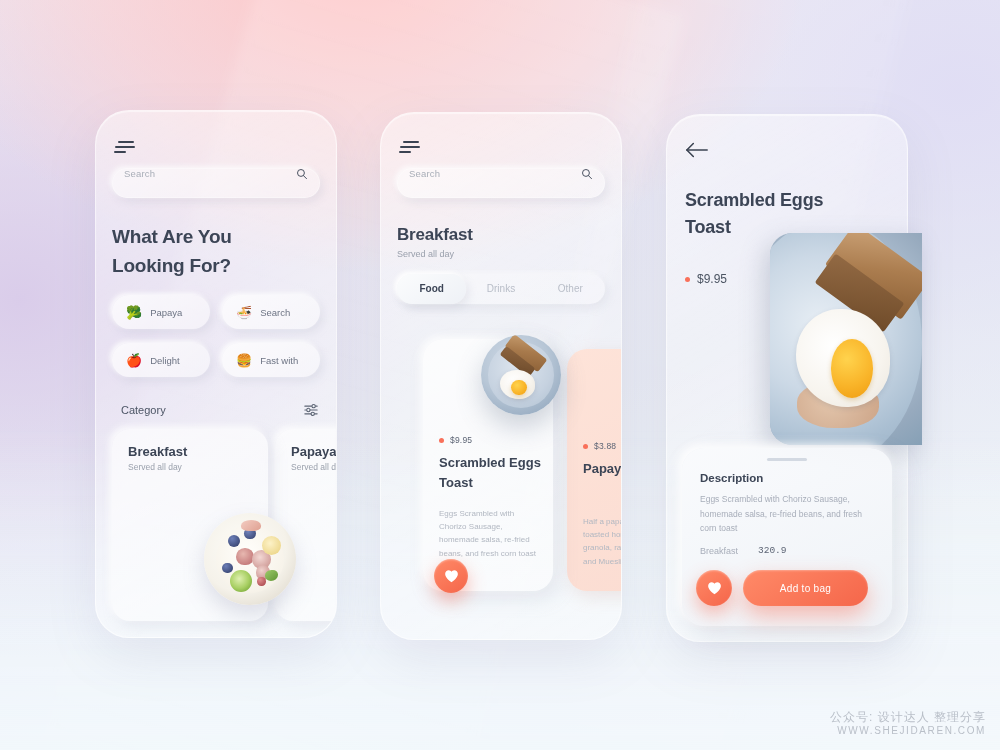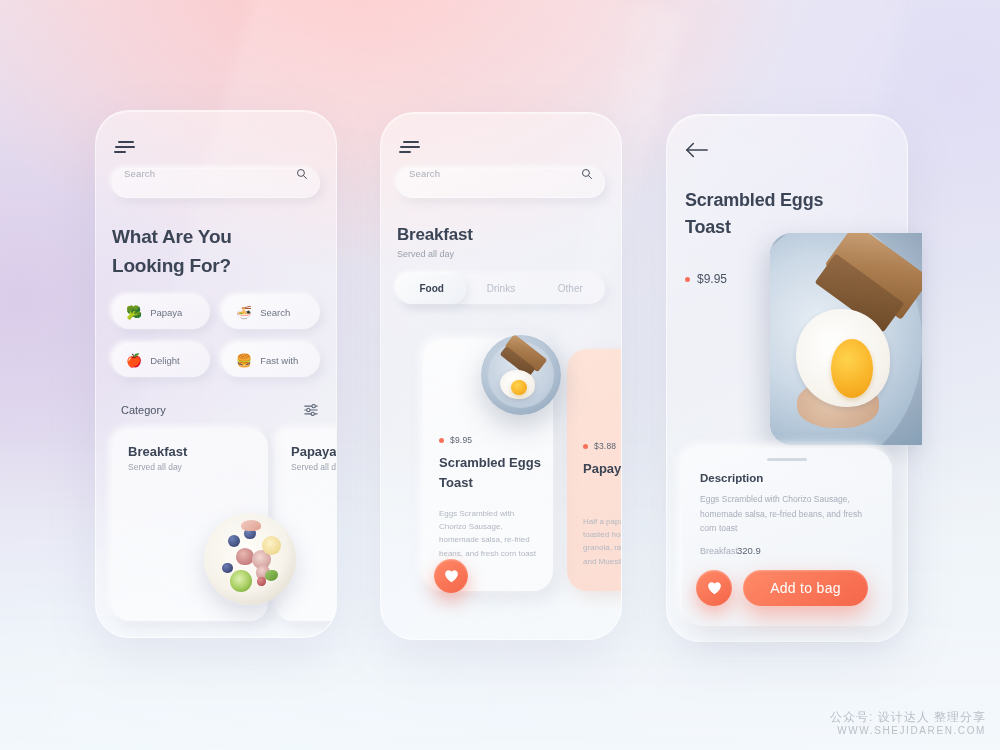--- a/index.html
+++ b/index.html
@@ -154,21 +154,21 @@
     position:absolute; border-radius:50%;
     background:linear-gradient(145deg,#ff8a68,#f5664a);
     box-shadow:0 8px 18px rgba(249,110,86,0.45), inset 0 1px 2px rgba(255,255,255,0.35);
     display:flex; align-items:center; justify-content:center;
   }
   .bag-btn {
     position:absolute; border-radius:20px;
     background:linear-gradient(145deg,#ff8a68,#f5664a);
     box-shadow:0 10px 22px rgba(249,110,86,0.45), inset 0 1px 2px rgba(255,255,255,0.30);
     display:flex; align-items:center; justify-content:center;
-    font-size:14px; color:#fff; letter-spacing:0.3px;
+    font-size:10px; color:#fff; letter-spacing:0.3px;
   }
 
   
   .hero {
     position:absolute; overflow:hidden;
     border-top-left-radius:22px; border-bottom-left-radius:22px;
     background:radial-gradient(circle at 42% 42%, #ccd8e5 0%, #b2c3d4 45%, #97aabe 78%, #86a0b6 100%);
     box-shadow:-6px 8px 24px rgba(100,115,140,0.28);
   }
   .detail-sheet {
@@ -353,21 +353,21 @@
   <div class="yolk" style="left:40%; top:50%; width:28%; height:28%;"></div>
   <div style="position:absolute; left:18%; top:70%; width:54%; height:22%; border-radius:45%;
               background:radial-gradient(circle at 40% 40%, #e6c4a6, #cfa07e); opacity:0.9;"></div>
 </div>
 
 <div class="detail-sheet" style="left:682px; top:448px; width:210px; height:178px;">
   <div class="grab" style="left:85px; top:10px;"></div>
   <div class="d-title" style="left:18px; top:24px;">Description</div>
   <div class="d-body" style="left:18px; top:44px; width:178px;">Eggs Scrambled with Chorizo Sausage, homemade salsa, re-fried beans, and fresh corn toast</div>
   <div class="cal-l" style="left:18px; top:98px;">Breakfast</div>
-  <div class="cal-v" style="left:55px; top:97px;">320.9</div>
+  <div class="cal-v" style="left:76px; top:97px;font-family:Liberation Mono, monospace;">320.9</div>
 
   <div class="heart-btn" style="left:14px; top:122px; width:36px; height:36px;">
     <svg width="15" height="14" viewBox="0 0 24 22">
       <path d="M12 21C12 21 1.8 14.6 1.8 7.8C1.8 4.3 4.5 1.8 7.6 1.8C9.7 1.8 11.2 3 12 4.2C12.8 3 14.3 1.8 16.4 1.8C19.5 1.8 22.2 4.3 22.2 7.8C22.2 14.6 12 21 12 21Z" fill="#ffffff"></path>
     </svg>
   </div>
   <div class="bag-btn" style="left:61px; top:122px; width:125px; height:36px;">Add to bag</div>
 </div>
 
 <div class="wm wm1">公众号: 设计达人  整理分享</div>

